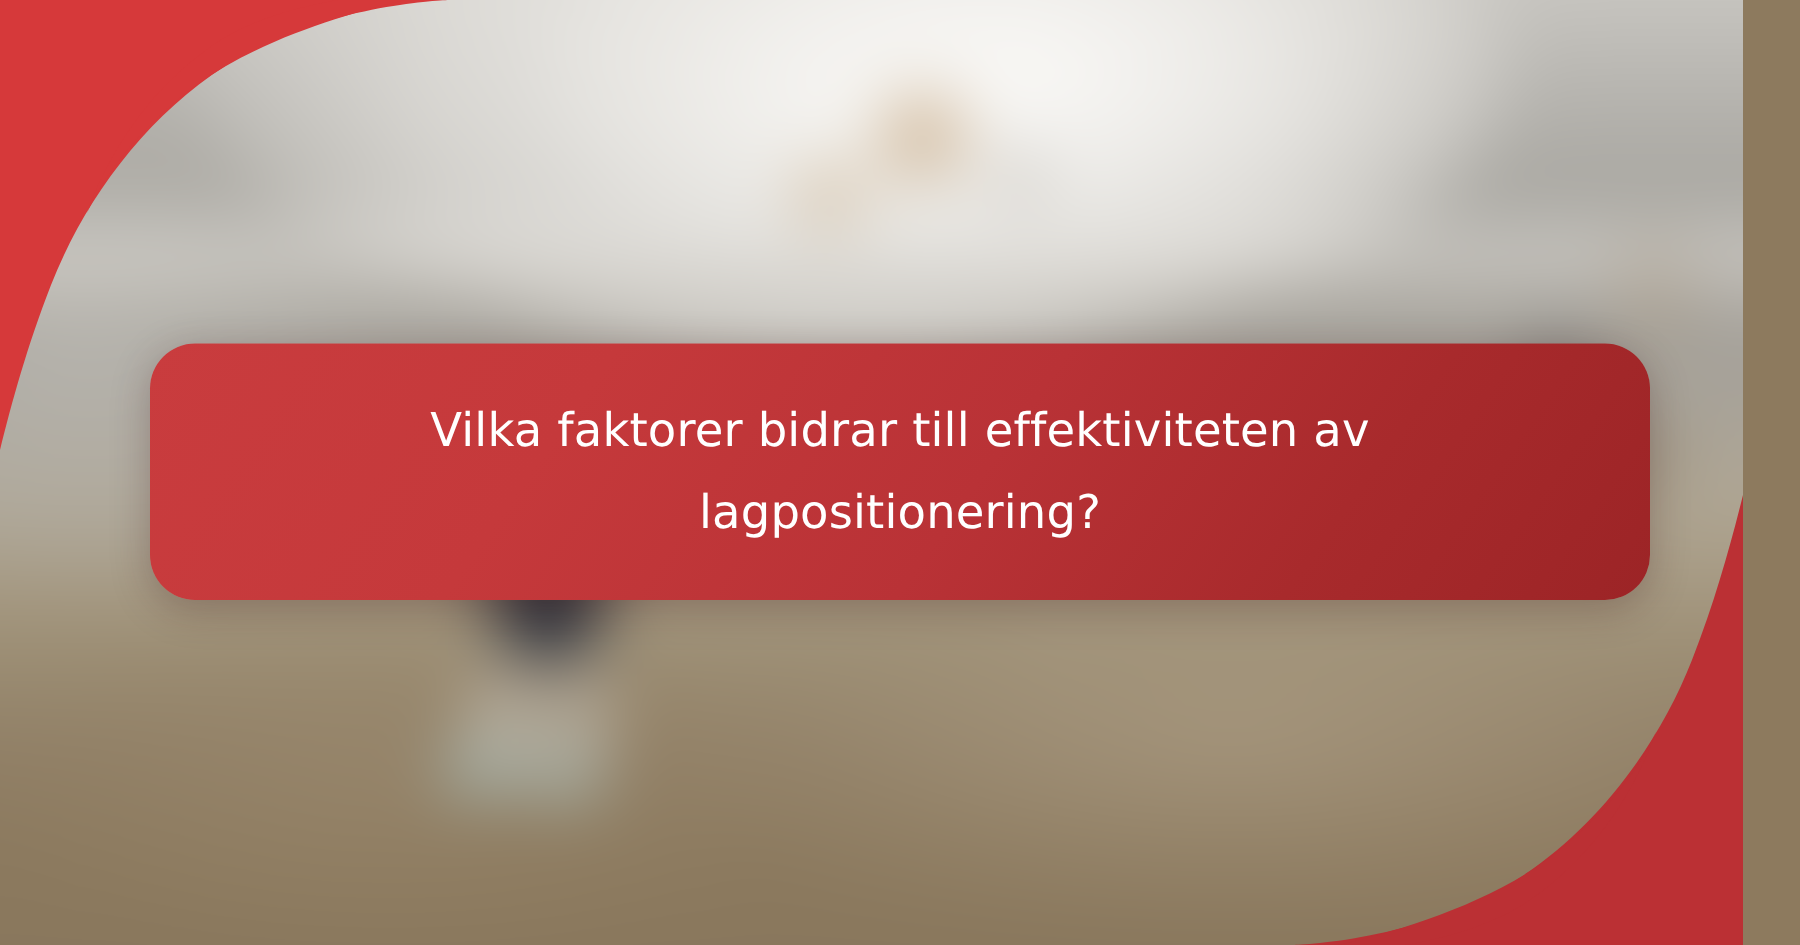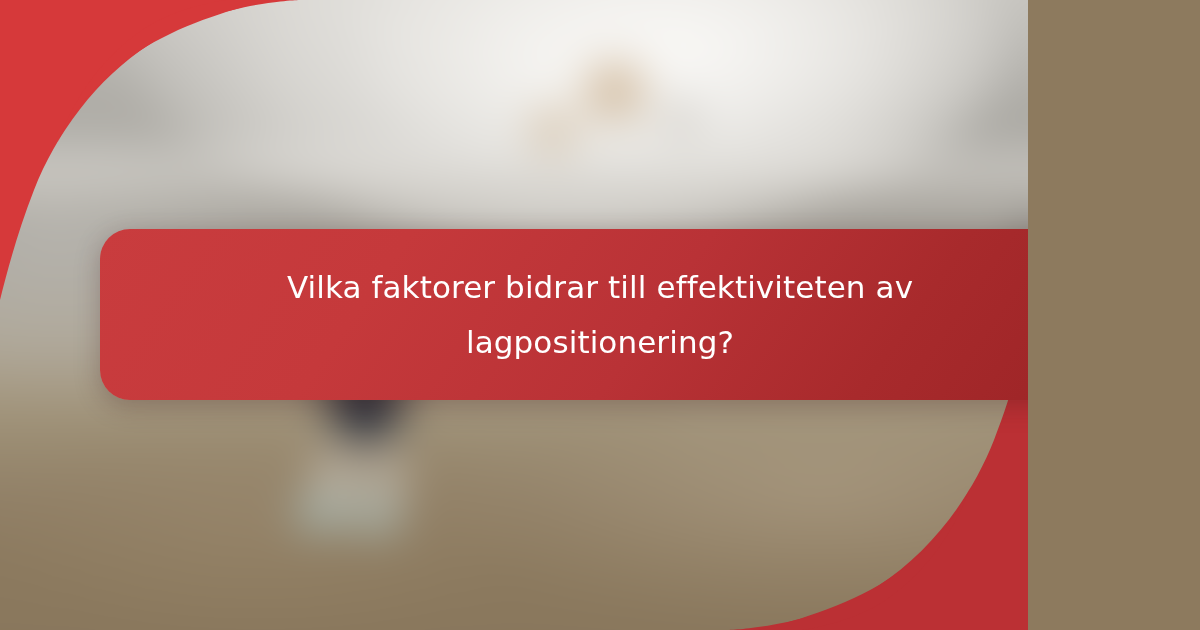--- a/index.html
+++ b/index.html
@@ -9,21 +9,21 @@
   body {
     width: 1200px;
     height: 630px;
     overflow: hidden;
     font-family: "DejaVu Sans", "Liberation Sans", sans-serif;
     background: #8d7a5e;
   }
 
   #stage {
     position: relative;
-    width: 1028px;
+    width: 1162px;
     height: 630px;
     overflow: hidden;
   }
 
   
   .photo {
     position: absolute;
     inset: -60px;
     overflow: hidden;
   }

